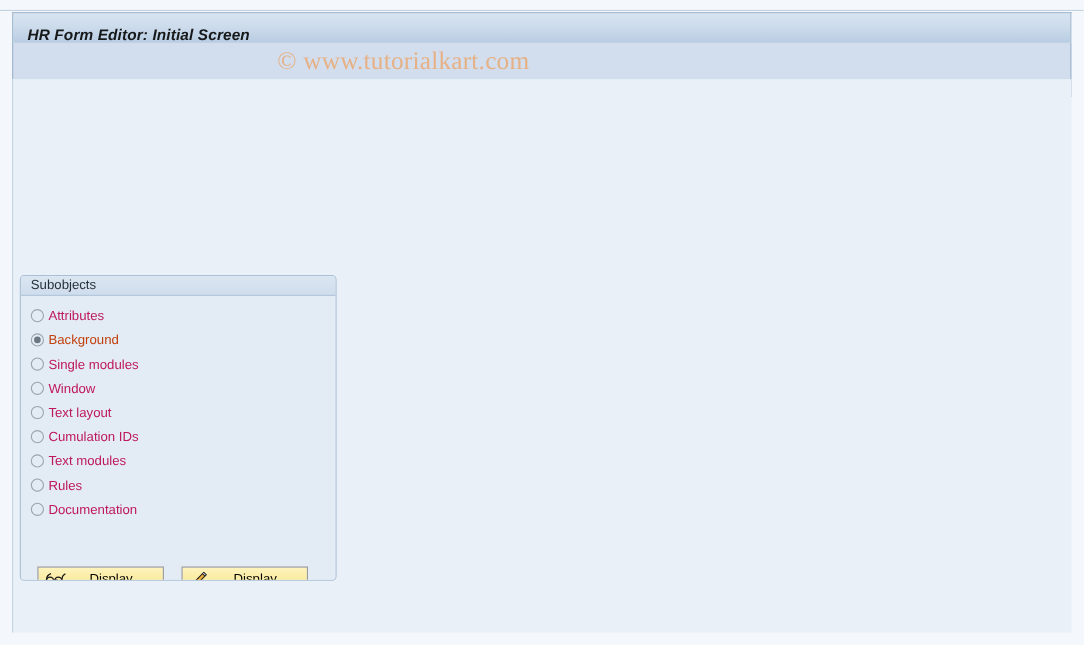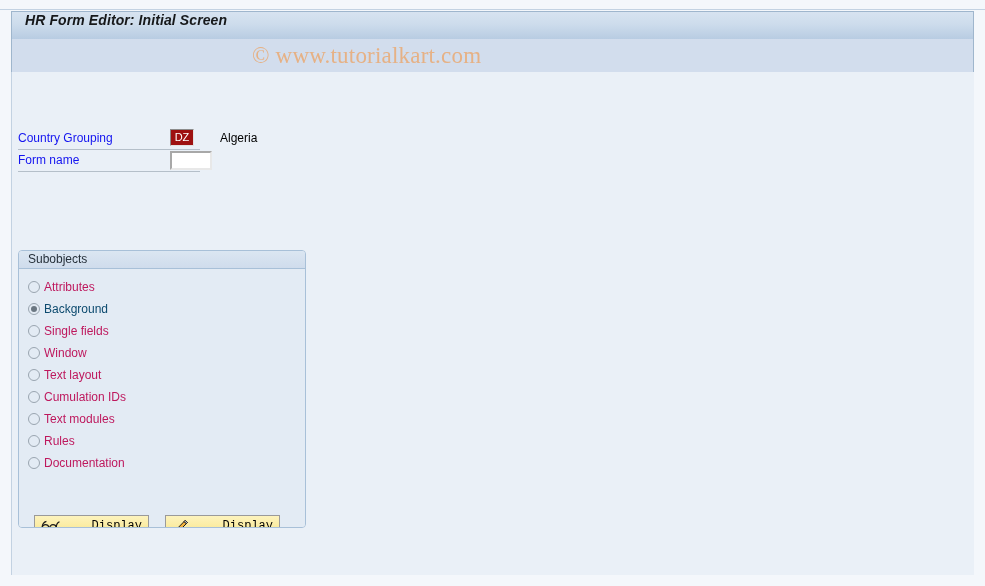--- a/index.html
+++ b/index.html
@@ -39,21 +39,21 @@
   .titlebar {
     position: absolute;
     left: 11px; top: 11px;
     width: 963px; height: 28px;
     background: linear-gradient(to bottom, #d7e3f0 0%, #cddcec 45%, #b8cce2 100%);
     border-top: 1px solid #9fb6cd;
     border-left: 1px solid #9fb6cd;
     border-right: 1px solid #9fb6cd;
     box-sizing: border-box;
     display: flex;
-    align-items: flex-start;
+    align-items: flex-end;
   }
   .titlebar-text {
     padding-left: 13px;
     font-family: "Liberation Sans", sans-serif;
     font-size: 14px;
     font-weight: bold;
     font-style: italic;
     color: #16181a;
     letter-spacing: 0.1px;
     white-space: nowrap;
@@ -167,24 +167,23 @@
     align-items: center;
     justify-content: flex-start;
     font-size: 12px;
     color: #000000;
     cursor: pointer;
     font-family: "Liberation Sans", sans-serif;
     position: relative;
   }
   .sap-button .btn-label {
     flex: 1;
-    text-align: right;
+    text-align: center;
     padding-right: 6px;
     white-space: nowrap;
-    font-family: Liberation Mono, monospace;
   }
   .sap-button .btn-icon {
     width: 20px;
     height: 16px;
     margin-left: 5px;
     display: inline-flex;
     align-items: center;
     justify-content: center;
     flex: none;
   }
@@ -259,21 +258,21 @@
     width: 6px;
     height: 6px;
     border-radius: 50%;
     background: #6b7782;
   }
   .radio-label {
     font-size: 12px;
     color: #be185d;
   }
   .radio-row.selected .radio-label {
-    color: #0c4a6e;
+    color: #c2410c;
   }
 
   
   .display-button {
     position: absolute;
     left: 15px;
     top: 246px;
     width: 115px;
     height: 22px;
   }
@@ -295,34 +294,20 @@
   <div class="titlebar">
     <span class="titlebar-text">HR Form Editor: Initial Screen</span>
   </div>
 
   <div class="toolbar-band">
     <span class="watermark">© www.tutorialkart.com</span>
   </div>
 
   <div class="canvas">
 
-    <div class="form-area">
-
-      <div class="form-row">
-        <span class="form-label">Country Grouping</span>
-        <span class="field-key">DZ</span>
-        <span class="value-text">Algeria</span>
-      </div>
-
-      <div class="form-row">
-        <span class="form-label">Form name</span>
-        <input class="field-text" type="text" value="" style="">
-      </div>
-
-    </div>
 
     <div class="sap-button create-button">
       <span class="btn-icon">
         <svg width="13" height="15" viewBox="0 0 13 15">
           <path d="M1 1 h7 l4 4 v9 h-11 z" fill="#ffffff" stroke="#2b2b2b" stroke-width="1"></path>
           <path d="M8 1 v4 h4" fill="none" stroke="#2b2b2b" stroke-width="1"></path>
         </svg>
       </span>
       <span class="btn-label">Create</span>
     </div>
@@ -335,21 +320,21 @@
           <div class="radio-row">
             <span class="radio-mark"></span>
             <span class="radio-label">Attributes</span>
           </div>
           <div class="radio-row selected">
             <span class="radio-mark"></span>
             <span class="radio-label">Background</span>
           </div>
           <div class="radio-row">
             <span class="radio-mark"></span>
-            <span class="radio-label">Single fields</span>
+            <span class="radio-label">Single modules</span>
           </div>
           <div class="radio-row">
             <span class="radio-mark"></span>
             <span class="radio-label">Window</span>
           </div>
           <div class="radio-row">
             <span class="radio-mark"></span>
             <span class="radio-label">Text layout</span>
           </div>
           <div class="radio-row">

